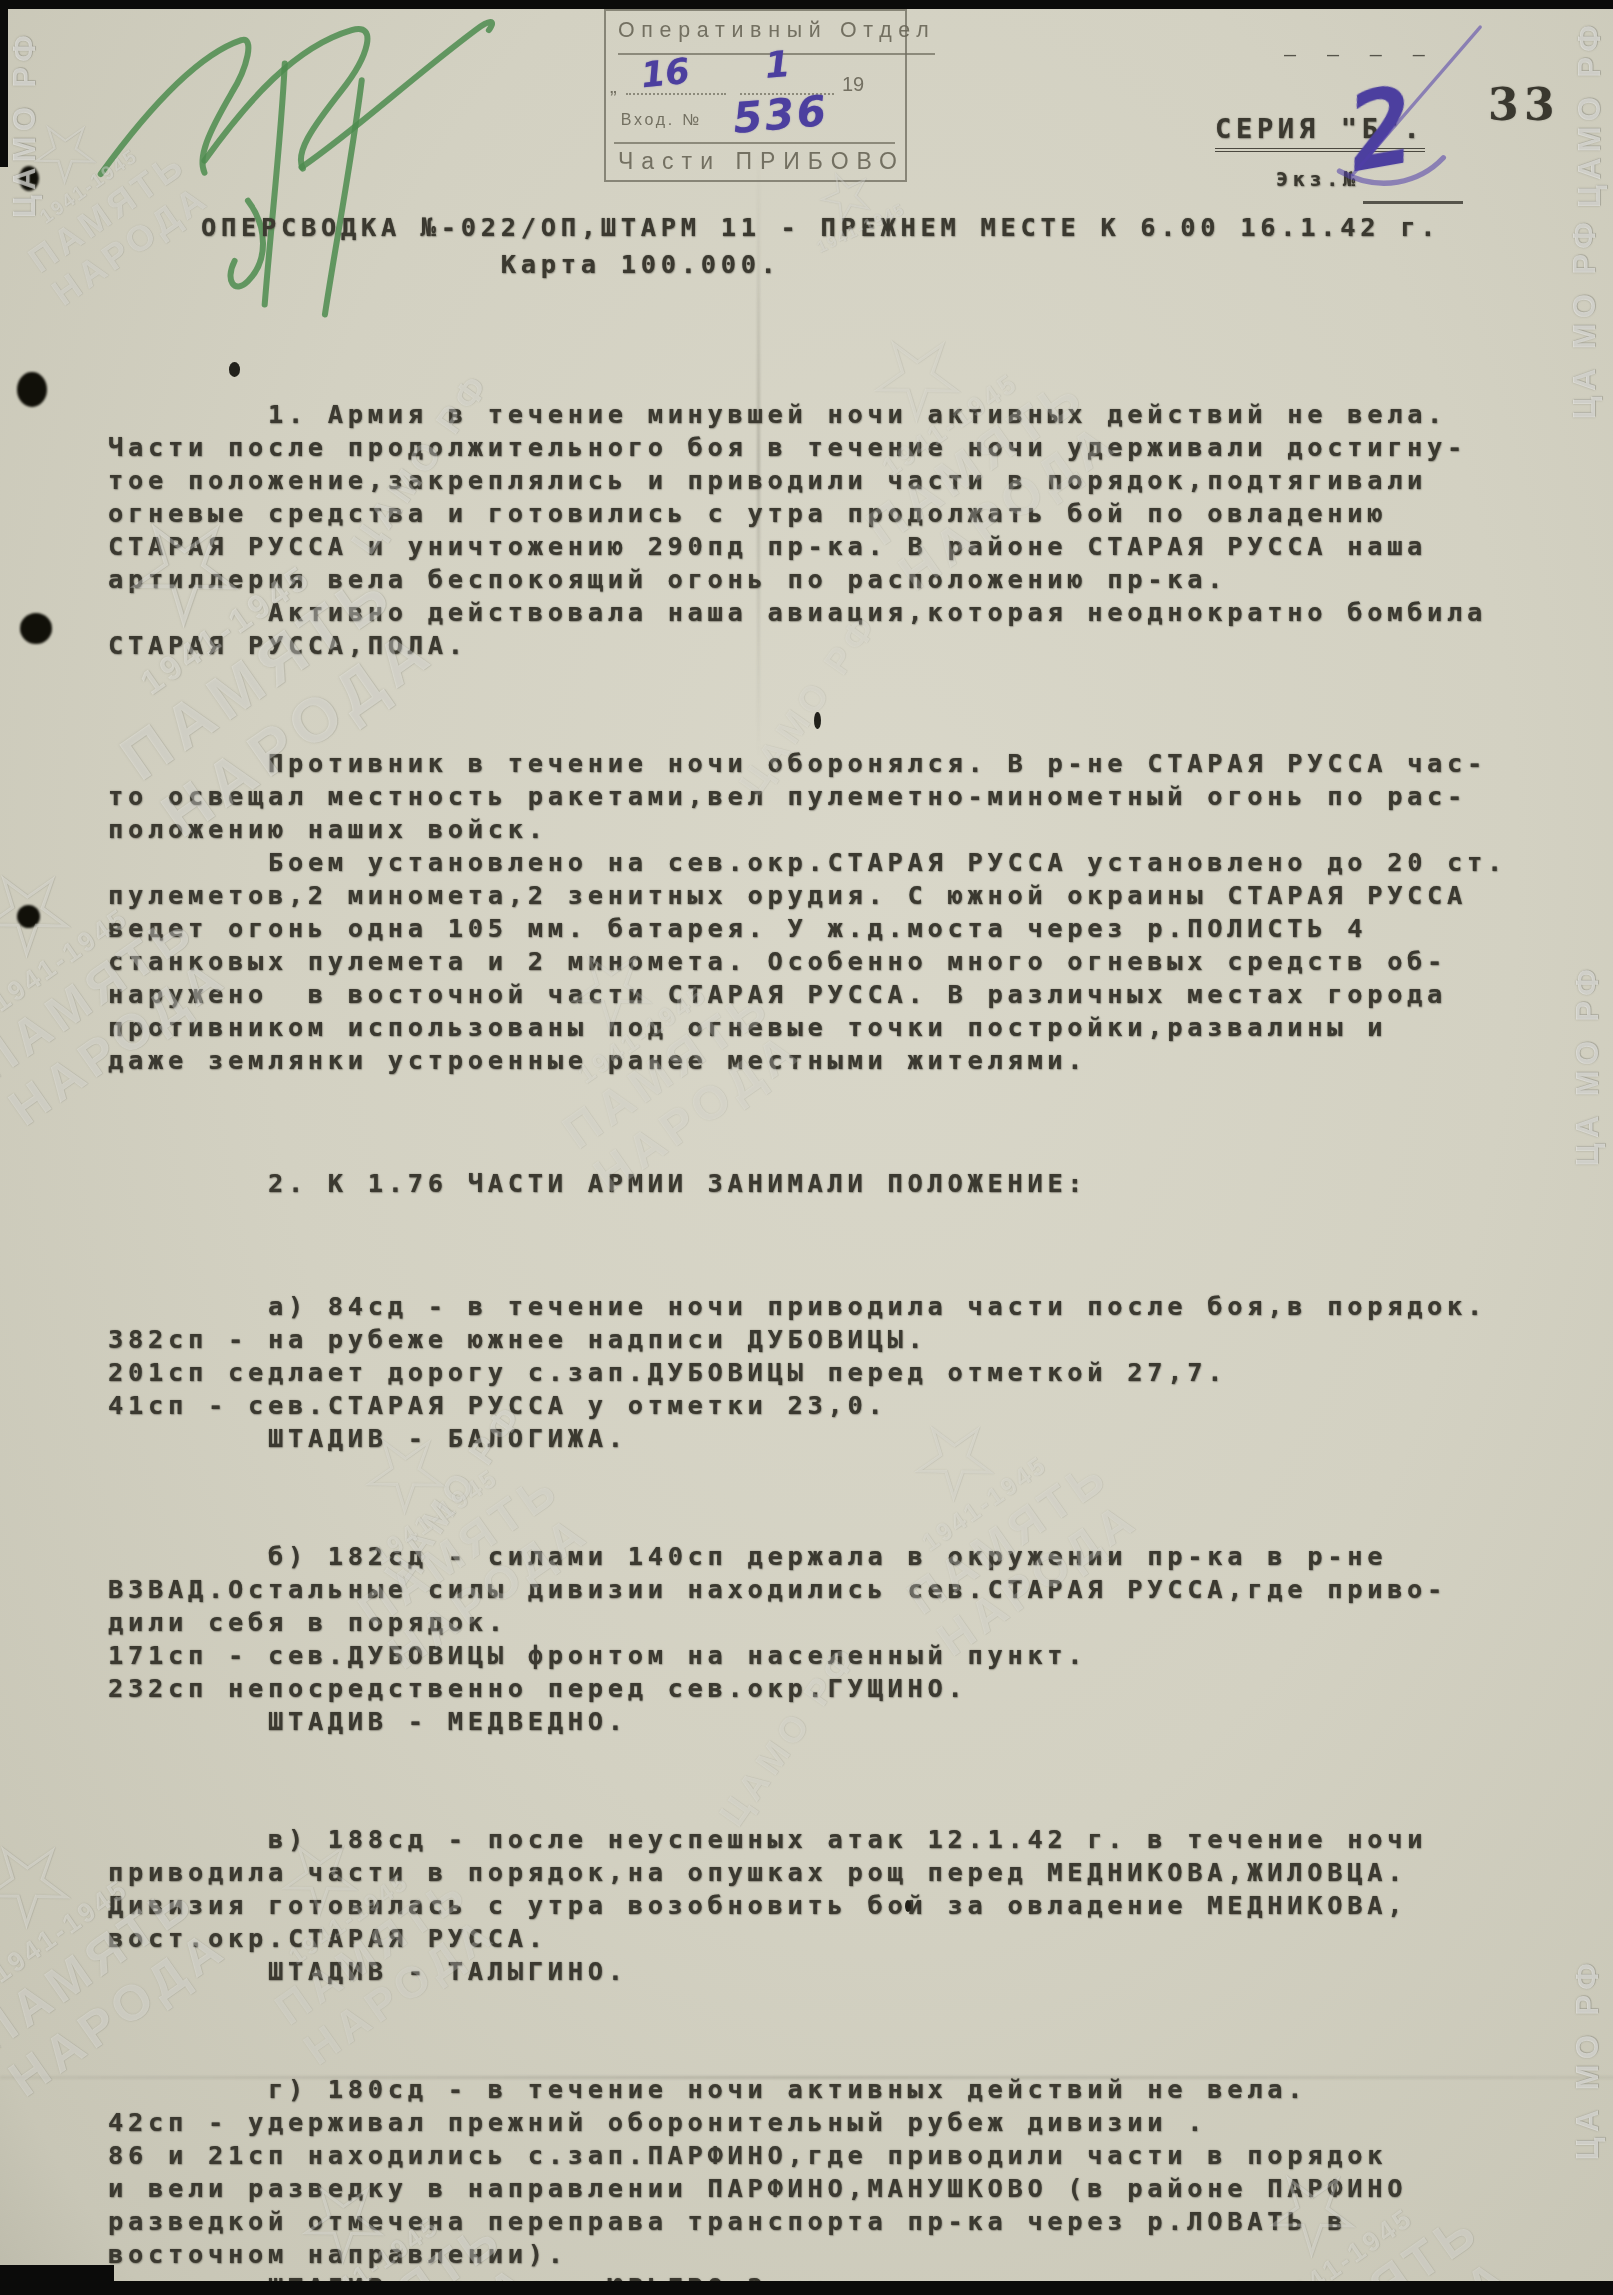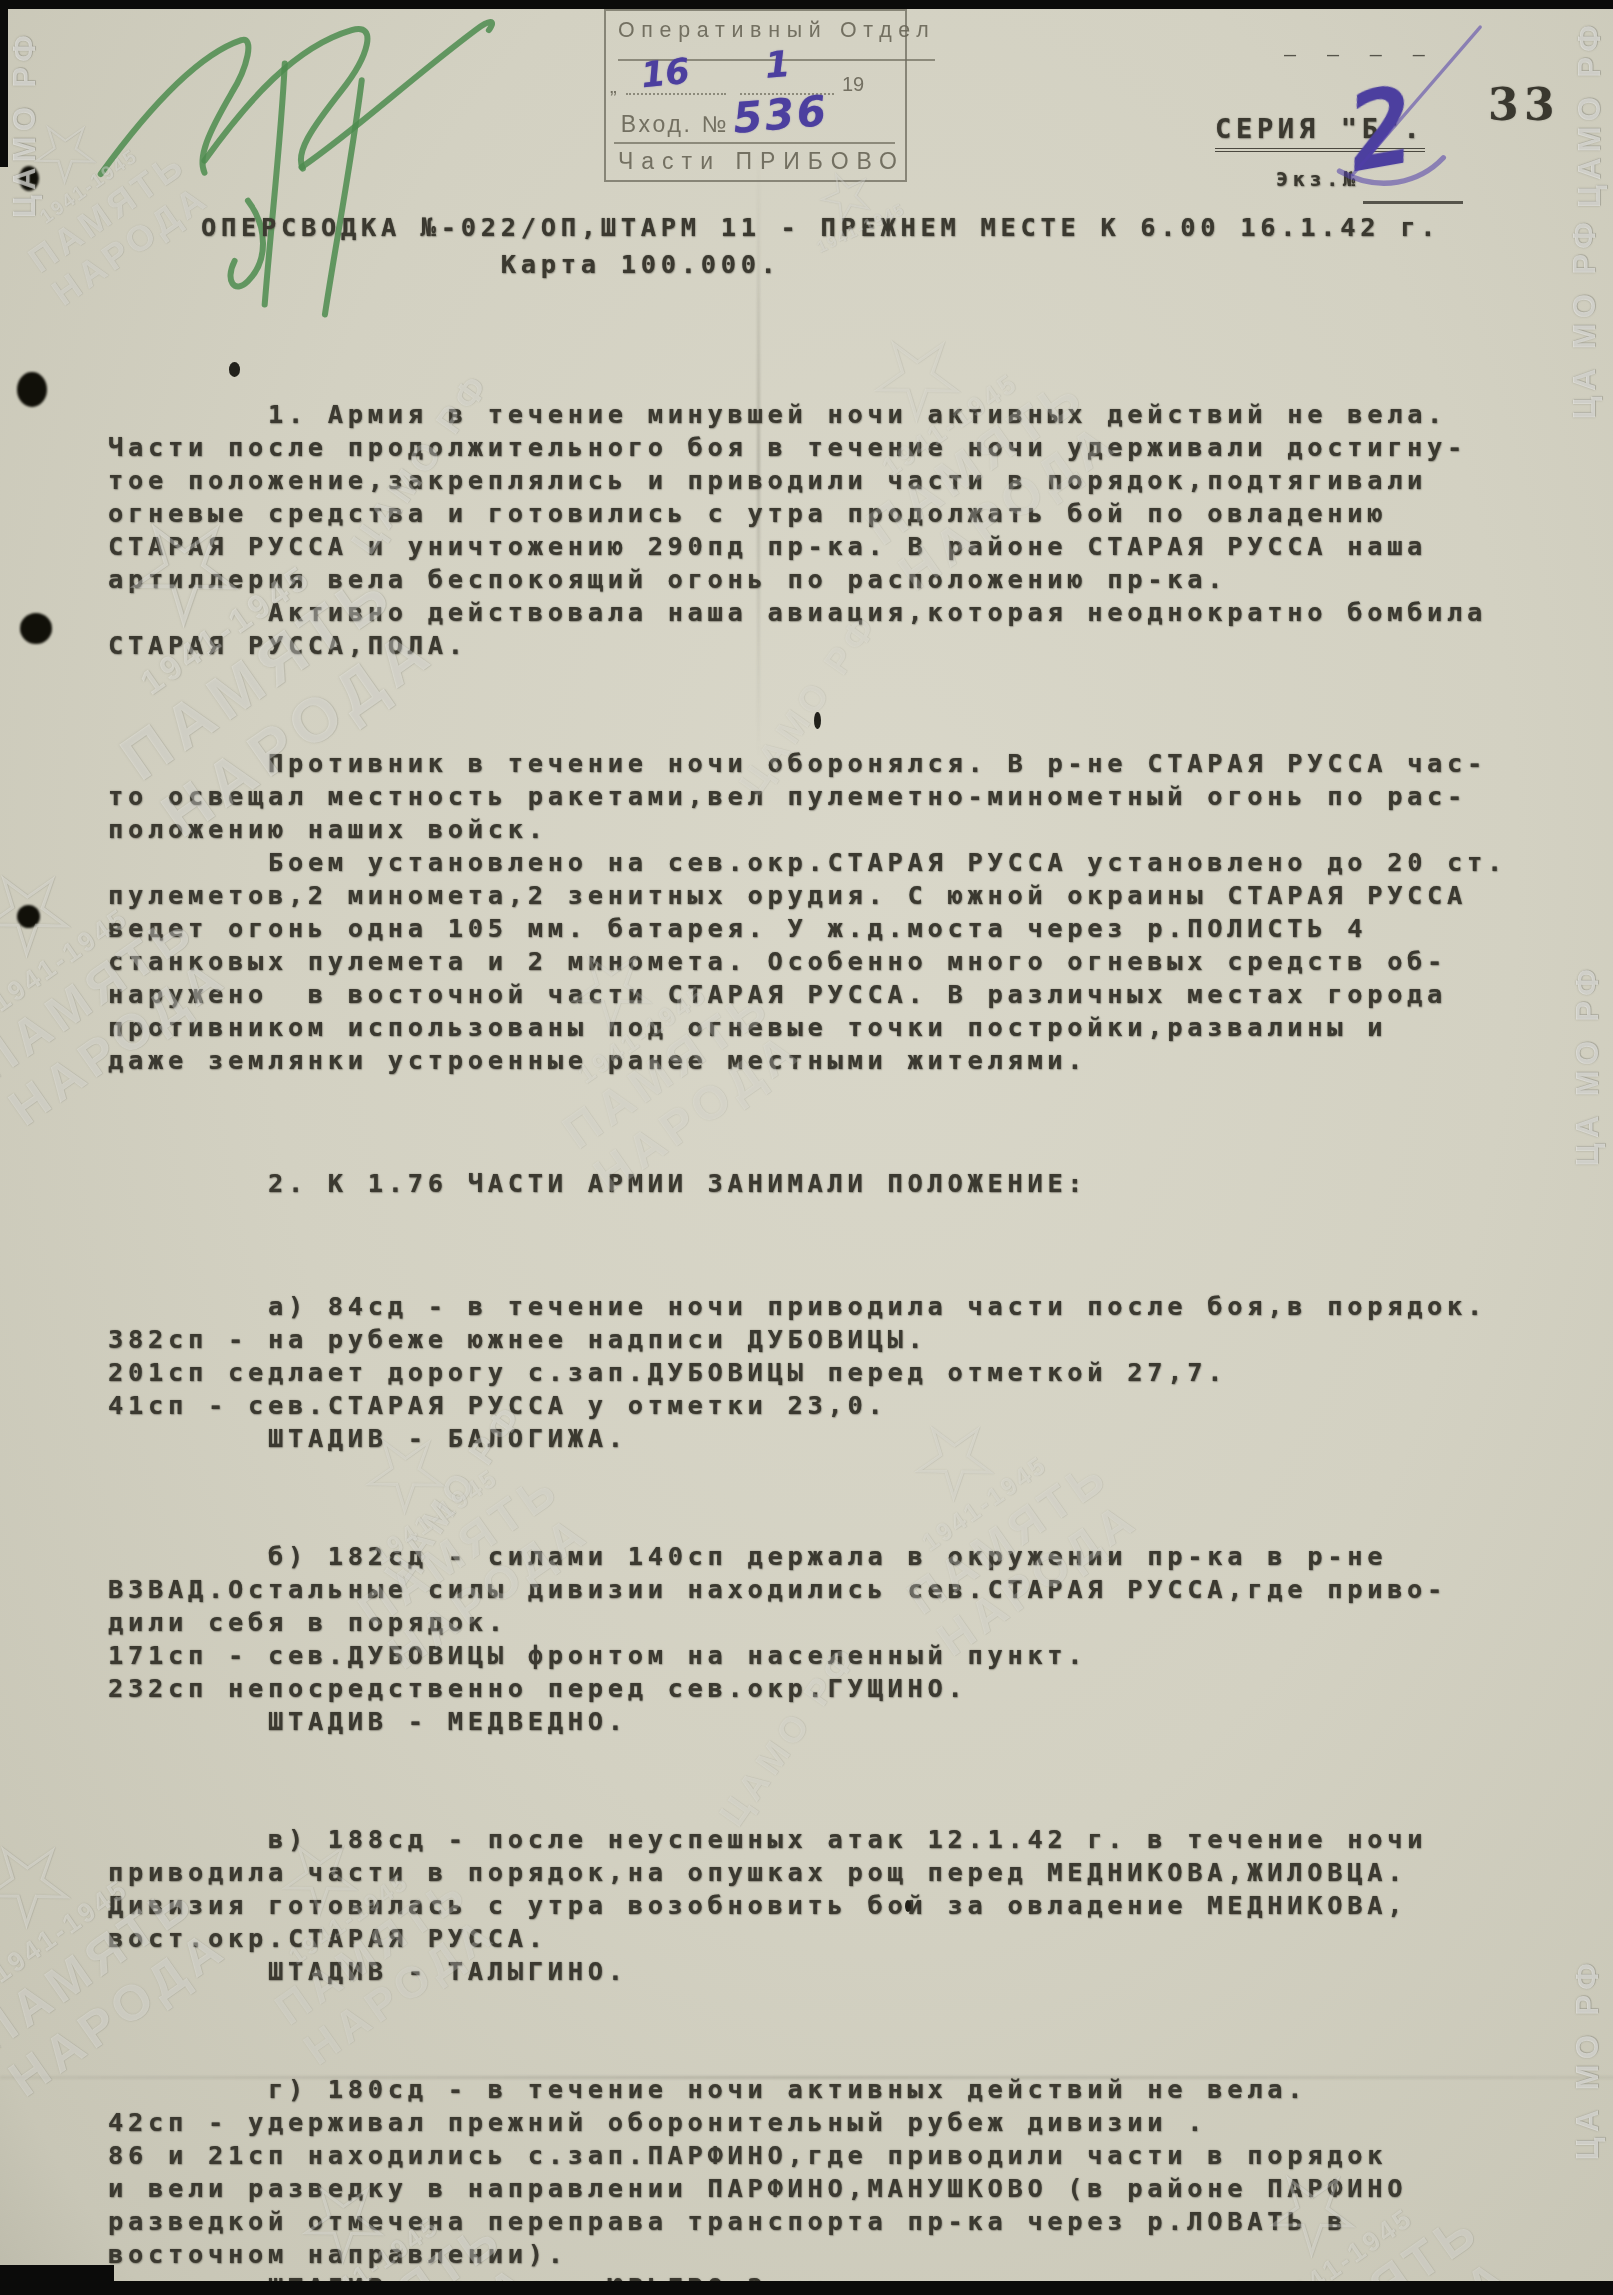--- a/index.html
+++ b/index.html
@@ -32,26 +32,26 @@
   .hand2{position:absolute;left:1349px;top:67px;font-size:107px;font-style:italic;font-weight:700;
     transform:rotate(-10deg);filter:blur(0.3px);}
   
   .stamp{
     position:absolute;left:604px;top:9.4px;width:299px;height:169px;
     border:2.7px solid rgba(110,107,93,.75);
     font-family:"Liberation Sans",sans-serif;color:rgba(104,101,87,.9);
     filter:blur(0.4px);
   }
   .stamp .s-row{position:absolute;white-space:nowrap;}
-  .stamp .s-title{left:12px;top:6.7px;font-size:21.4px;letter-spacing:6.7px;border-bottom:2px solid rgba(110,107,93,.7);padding-bottom:16px;}
+  .stamp .s-title{left:12px;top:6.7px;font-size:21.4px;letter-spacing:6.7px;border-bottom:2px solid rgba(110,107,93,.7);padding-bottom:10px;}
   .stamp .s-q{left:4px;top:64px;font-size:20px;}
   .stamp .s-dot1{left:20px;top:82px;width:100px;border-bottom:2px dotted rgba(110,107,93,.7);}
   .stamp .s-dot2{left:134px;top:82px;width:94px;border-bottom:2px dotted rgba(110,107,93,.7);}
   .stamp .s-year{left:236px;top:62px;font-size:20px;}
-  .stamp .s-vhod{left:14.7px;top:100px;font-size:23px;letter-spacing:2.7px;}
+  .stamp .s-vhod{left:14.7px;top:100px;font-size:16px;letter-spacing:2.7px;}
   .stamp .s-sep{left:8px;top:131px;width:281px;border-bottom:2px solid rgba(110,107,93,.7);}
   .stamp .s-foot{left:12px;top:137px;font-size:23px;letter-spacing:8px;}
   .stamp .hw{font-family:"DejaVu Sans",sans-serif;font-style:italic;font-weight:700;filter:none;}
   .hw-day{position:absolute;left:35px;top:42px;font-size:35px;transform:rotate(-6deg);}
   .hw-month{position:absolute;left:159px;top:33px;font-size:36px;transform:rotate(-4deg);}
   .hw-num{position:absolute;left:127px;top:79px;font-size:42px;transform:rotate(-5deg);letter-spacing:2.7px;}
   
   .strip{position:absolute;background:#0b0b0a;}
   .hole{position:absolute;background:#111009;border-radius:50%;filter:blur(1px);}
   .speck{position:absolute;background:#22211b;border-radius:50%;filter:blur(0.7px);}

